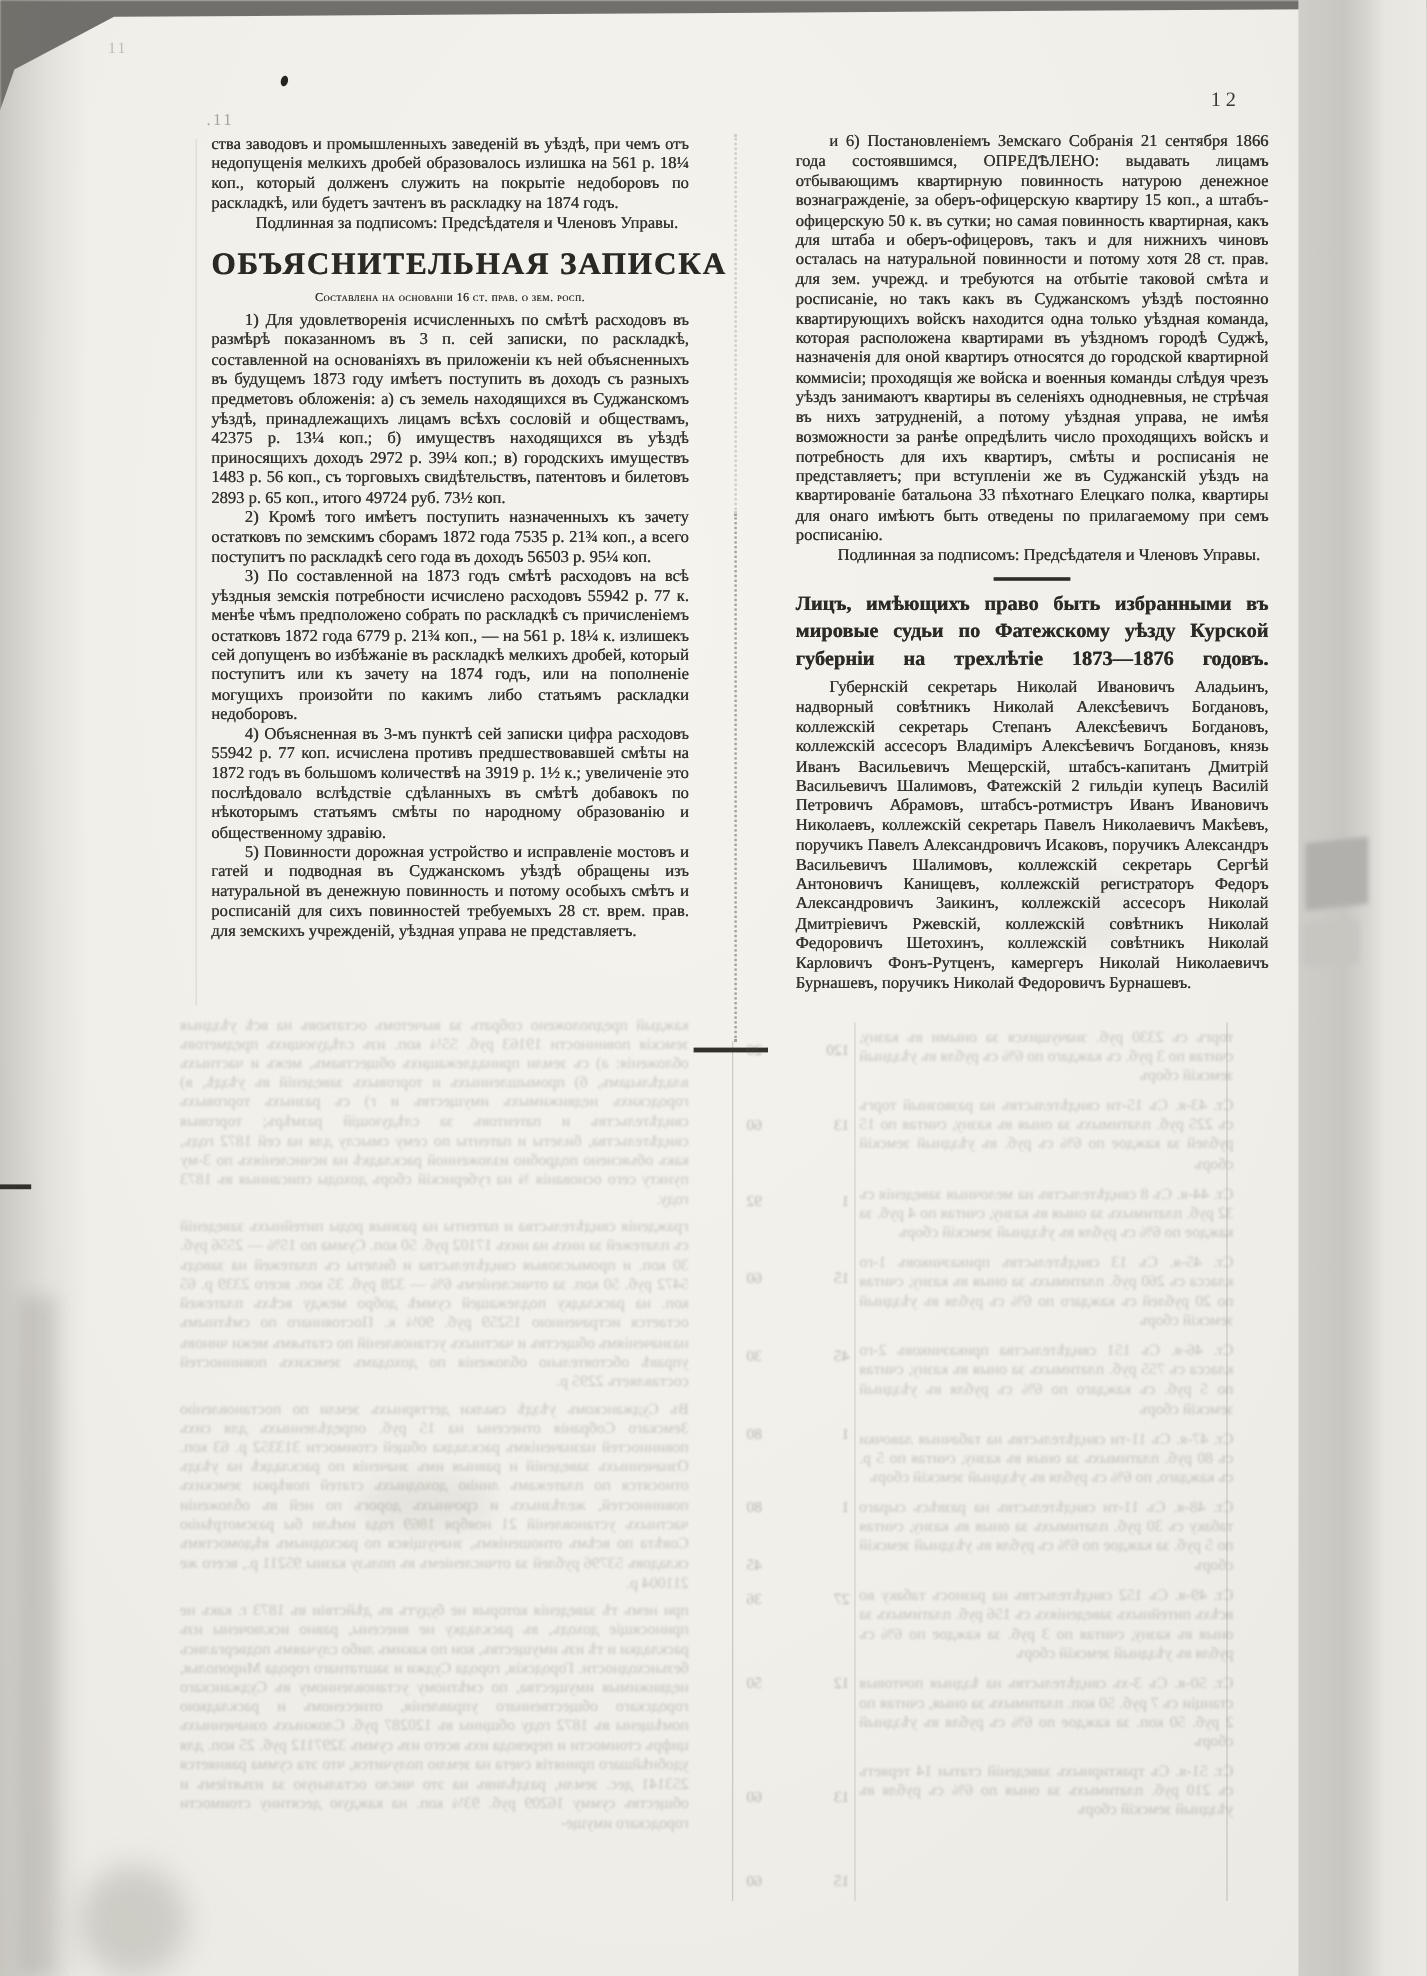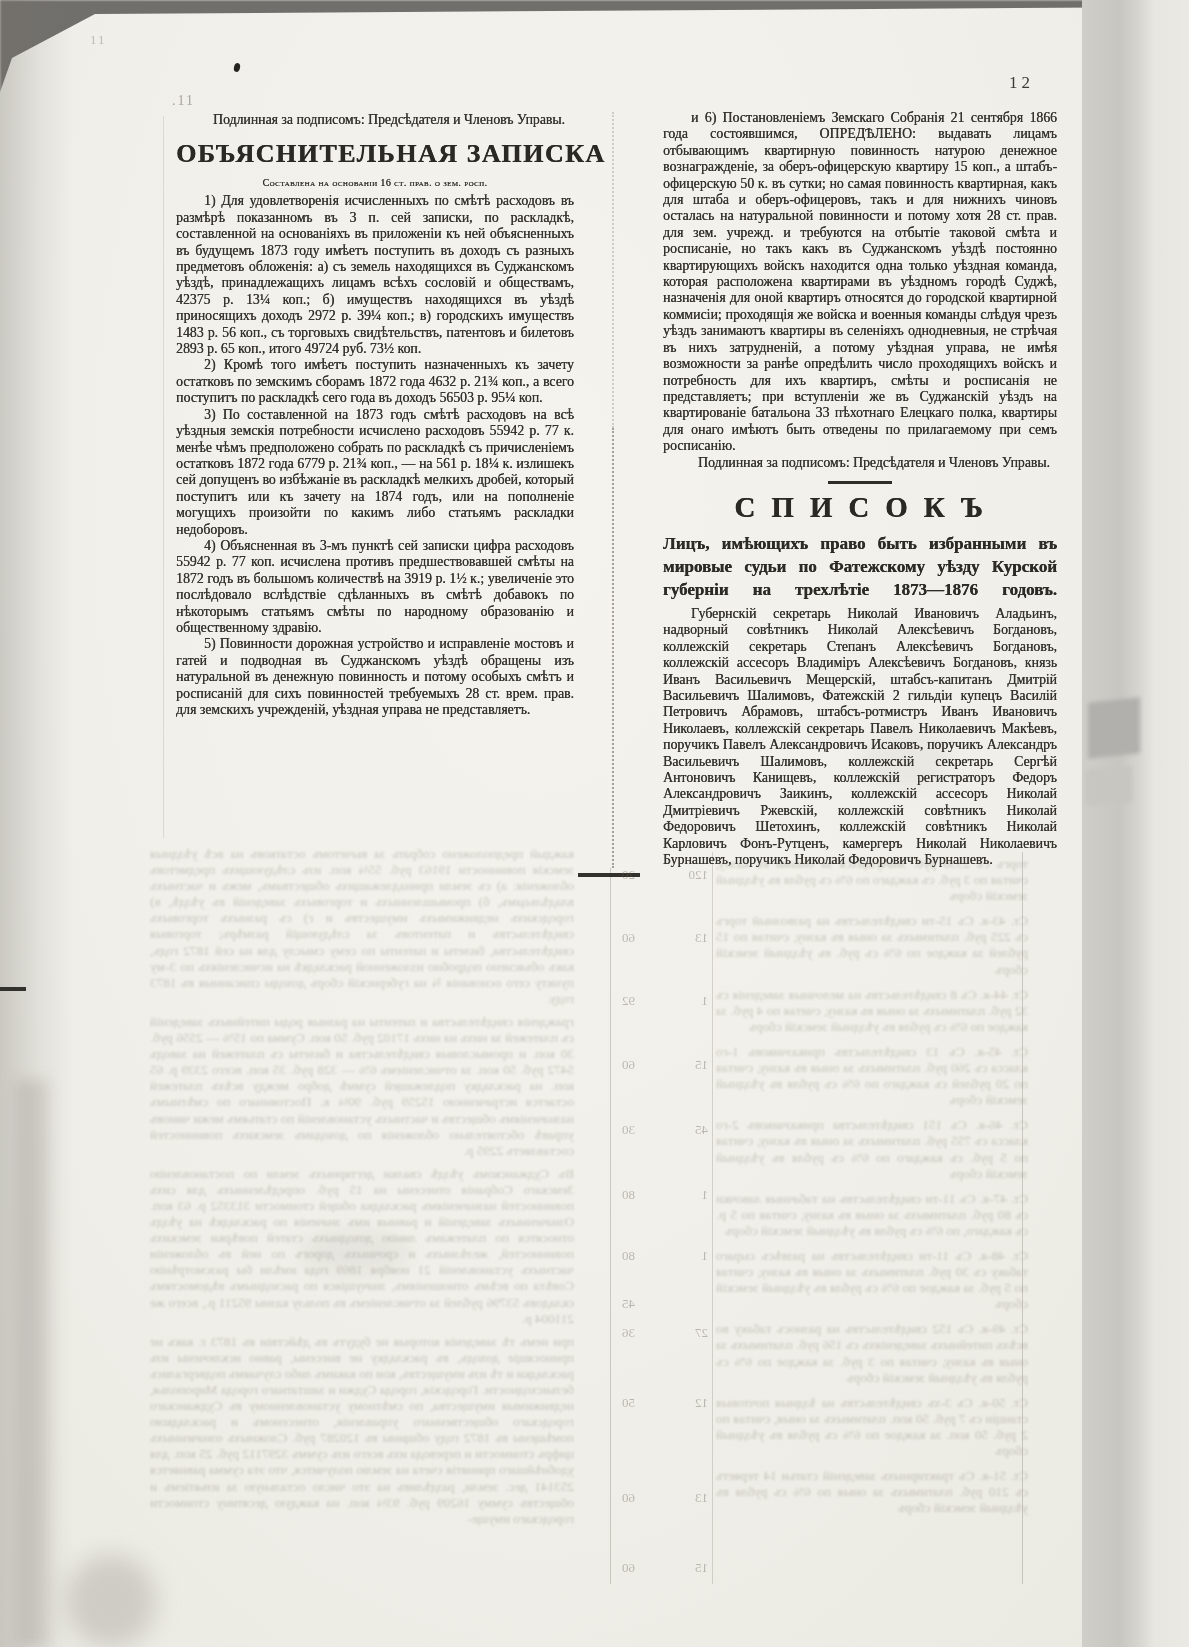--- a/index.html
+++ b/index.html
@@ -94,42 +94,42 @@
   <div class="vr vr-frame-left"></div>
   <div class="vr vr-divider-top"></div>
   <div class="vr vr-divider"></div>
   <div class="vr vr-ghost-a"></div>
   <div class="vr vr-ghost-b"></div>
   <div class="vr vr-ghost-c"></div>
   <div class="dash-center"></div>
   <div class="dash-edge"></div>
 
   <div class="col col-left">
+    <p class="body">ства заводовъ и промышленныхъ заведеній въ уѣздѣ, при чемъ отъ недопущенія мелкихъ дробей образовалось излишка на 561 р. 18¼ коп., который долженъ служить на покрытіе недоборовъ по раскладкѣ, или будетъ зачтенъ въ раскладку на 1874 годъ.</p>
     <p class="body sig">Подлинная за подписомъ: Предсѣдателя и Членовъ Управы.</p>
     <h1 class="main-heading">ОБЪЯСНИТЕЛЬНАЯ ЗАПИСКА</h1>
     <p class="basis">Составлена на основаніи 16 ст. прав. о зем. росп.</p>
     <div>
 
         <p class="body item">1) Для удовлетворенія исчисленныхъ по смѣтѣ расходовъ въ размѣрѣ показанномъ въ 3 п. сей записки, по раскладкѣ, составленной на основаніяхъ въ приложеніи къ ней объясненныхъ въ будущемъ 1873 году имѣетъ поступить въ доходъ съ разныхъ предметовъ обложенія: а) съ земель находящихся въ Суджанскомъ уѣздѣ, принадлежащихъ лицамъ всѣхъ сословій и обществамъ, 42375 р. 13¼ коп.; б) имуществъ находящихся въ уѣздѣ приносящихъ доходъ 2972 р. 39¼ коп.; в) городскихъ имуществъ 1483 р. 56 коп., съ торговыхъ свидѣтельствъ, патентовъ и билетовъ 2893 р. 65 коп., итого 49724 руб. 73½ коп.</p>
 
-        <p class="body item">2) Кромѣ того имѣетъ поступить назначенныхъ къ зачету остатковъ по земскимъ сборамъ 1872 года 4632 р. 21¾ коп., а всего поступитъ по раскладкѣ сего года въ доходъ 56503 р. 95¼ коп.</p>
+        <p class="body item">2) Кромѣ того имѣетъ поступить назначенныхъ къ зачету остатковъ по земскимъ сборамъ 1872 года 7535 р. 21¾ коп., а всего поступитъ по раскладкѣ сего года въ доходъ 56503 р. 95¼ коп.</p>
 
         <p class="body item">3) По составленной на 1873 годъ смѣтѣ расходовъ на всѣ уѣздныя земскія потребности исчислено расходовъ 55942 р. 77 к. менѣе чѣмъ предположено собрать по раскладкѣ съ причисленіемъ остатковъ 1872 года 6779 р. 21¾ коп., — на 561 р. 18¼ к. излишекъ сей допущенъ во избѣжаніе въ раскладкѣ мелкихъ дробей, который поступитъ или къ зачету на 1874 годъ, или на пополненіе могущихъ произойти по какимъ либо статьямъ раскладки недоборовъ.</p>
 
         <p class="body item">4) Объясненная въ 3-мъ пунктѣ сей записки цифра расходовъ 55942 р. 77 коп. исчислена противъ предшествовавшей смѣты на 1872 годъ въ большомъ количествѣ на 3919 р. 1½ к.; увеличеніе это послѣдовало вслѣдствіе сдѣланныхъ въ смѣтѣ добавокъ по нѣкоторымъ статьямъ смѣты по народному образованію и общественному здравію.</p>
 
         <p class="body item">5) Повинности дорожная устройство и исправленіе мостовъ и гатей и подводная въ Суджанскомъ уѣздѣ обращены изъ натуральной въ денежную повинность и потому особыхъ смѣтъ и росписаній для сихъ повинностей требуемыхъ 28 ст. врем. прав. для земскихъ учрежденій, уѣздная управа не представляетъ.</p>
       </div>
   </div>
 
   <div class="col col-right">
     <p class="body item">и 6) Постановленіемъ Земскаго Собранія 21 сентября 1866 года состоявшимся, ОПРЕДѢЛЕНО: выдавать лицамъ отбывающимъ квартирную повинность натурою денежное вознагражденіе, за оберъ-офицерскую квартиру 15 коп., а штабъ-офицерскую 50 к. въ сутки; но самая повинность квартирная, какъ для штаба и оберъ-офицеровъ, такъ и для нижнихъ чиновъ осталась на натуральной повинности и потому хотя 28 ст. прав. для зем. учрежд. и требуются на отбытіе таковой смѣта и росписаніе, но такъ какъ въ Суджанскомъ уѣздѣ постоянно квартирующихъ войскъ находится одна только уѣздная команда, которая расположена квартирами въ уѣздномъ городѣ Суджѣ, назначенія для оной квартиръ относятся до городской квартирной коммисіи; проходящія же войска и военныя команды слѣдуя чрезъ уѣздъ занимаютъ квартиры въ селеніяхъ однодневныя, не стрѣчая въ нихъ затрудненій, а потому уѣздная управа, не имѣя возможности за ранѣе опредѣлить число проходящихъ войскъ и потребность для ихъ квартиръ, смѣты и росписанія не представляетъ; при вступленіи же въ Суджанскій уѣздъ на квартированіе батальона 33 пѣхотнаго Елецкаго полка, квартиры для онаго имѣютъ быть отведены по прилагаемому при семъ росписанію.</p>
     <p class="body sig">Подлинная за подписомъ: Предсѣдателя и Членовъ Управы.</p>
     <div class="rule-center"></div>
-    <h1 class="list-heading">СПИСОКЪ</h1>
     <h2 class="sub-heading">Лицъ, имѣющихъ право быть избранными въ мировые судьи по Фатежскому уѣзду Курской губерніи на трехлѣтіе 1873—1876 годовъ.</h2>
     <p class="body item">Губернскій секретарь Николай Ивановичъ Аладьинъ, надворный совѣтникъ Николай Алексѣевичъ Богдановъ, коллежскій секретарь Степанъ Алексѣевичъ Богдановъ, коллежскій ассесоръ Владиміръ Алексѣевичъ Богдановъ, князь Иванъ Васильевичъ Мещерскій, штабсъ-капитанъ Дмитрій Васильевичъ Шалимовъ, Фатежскій 2 гильдіи купецъ Василій Петровичъ Абрамовъ, штабсъ-ротмистръ Иванъ Ивановичъ Николаевъ, коллежскій секретарь Павелъ Николаевичъ Макѣевъ, поручикъ Павелъ Александровичъ Исаковъ, поручикъ Александръ Васильевичъ Шалимовъ, коллежскій секретарь Сергѣй Антоновичъ Канищевъ, коллежскій регистраторъ Федоръ Александровичъ Заикинъ, коллежскій ассесоръ Николай Дмитріевичъ Ржевскій, коллежскій совѣтникъ Николай Федоровичъ Шетохинъ, коллежскій совѣтникъ Николай Карловичъ Фонъ-Рутценъ, камергеръ Николай Николаевичъ Бурнашевъ, поручикъ Николай Федоровичъ Бурнашевъ.</p>
   </div>
 
   <div class="ghost ghost-left">
 
       <p>каждый предположено собрать за вычетомъ остатковъ на всѣ уѣздныя земскія повинности 19163 руб. 55¼ коп. изъ слѣдующихъ предметовъ обложенія: а) съ земли принадлежащихъ обществамъ, межъ и частныхъ владѣльцамъ, б) промышленныхъ и торговыхъ заведеній въ уѣздѣ, в) городскихъ недвижимыхъ имуществъ и г) съ разныхъ торговыхъ свидѣтельствъ и патентовъ за слѣдующій размѣръ; торговыя свидѣтельства, билеты и патенты по сему смыслу для на сей 1872 годъ, какъ объяснено подробно изложенной раскладкѣ на исчисленіяхъ по 3-му пункту сего основанія ¾ на губернскій сборъ доходы списанныя въ 1873 году.</p>
 
       <p>гражденія свидѣтельства и патенты на разныя роды питейныхъ заведеній съ платежей за нихъ на нихъ 17102 руб. 50 коп. Сумма по 15% — 2556 руб. 30 коп. и промысловыя свидѣтельства и билеты съ платежей на заводъ 5472 руб. 50 коп. за отчисленіемъ 6% — 328 руб. 35 коп. всего 2339 р. 65 коп. на раскладку подлежащей суммѣ добро между всѣхъ платежей остается истраченною 15259 руб. 90¼ к. Постояннаго по смѣтнымъ назначеніямъ обществъ и частныхъ установленій по статьямъ межи чиновъ управѣ обстоятельно обложенія по доходамъ земскихъ повинностей составляетъ 2295 р.</p>
 

